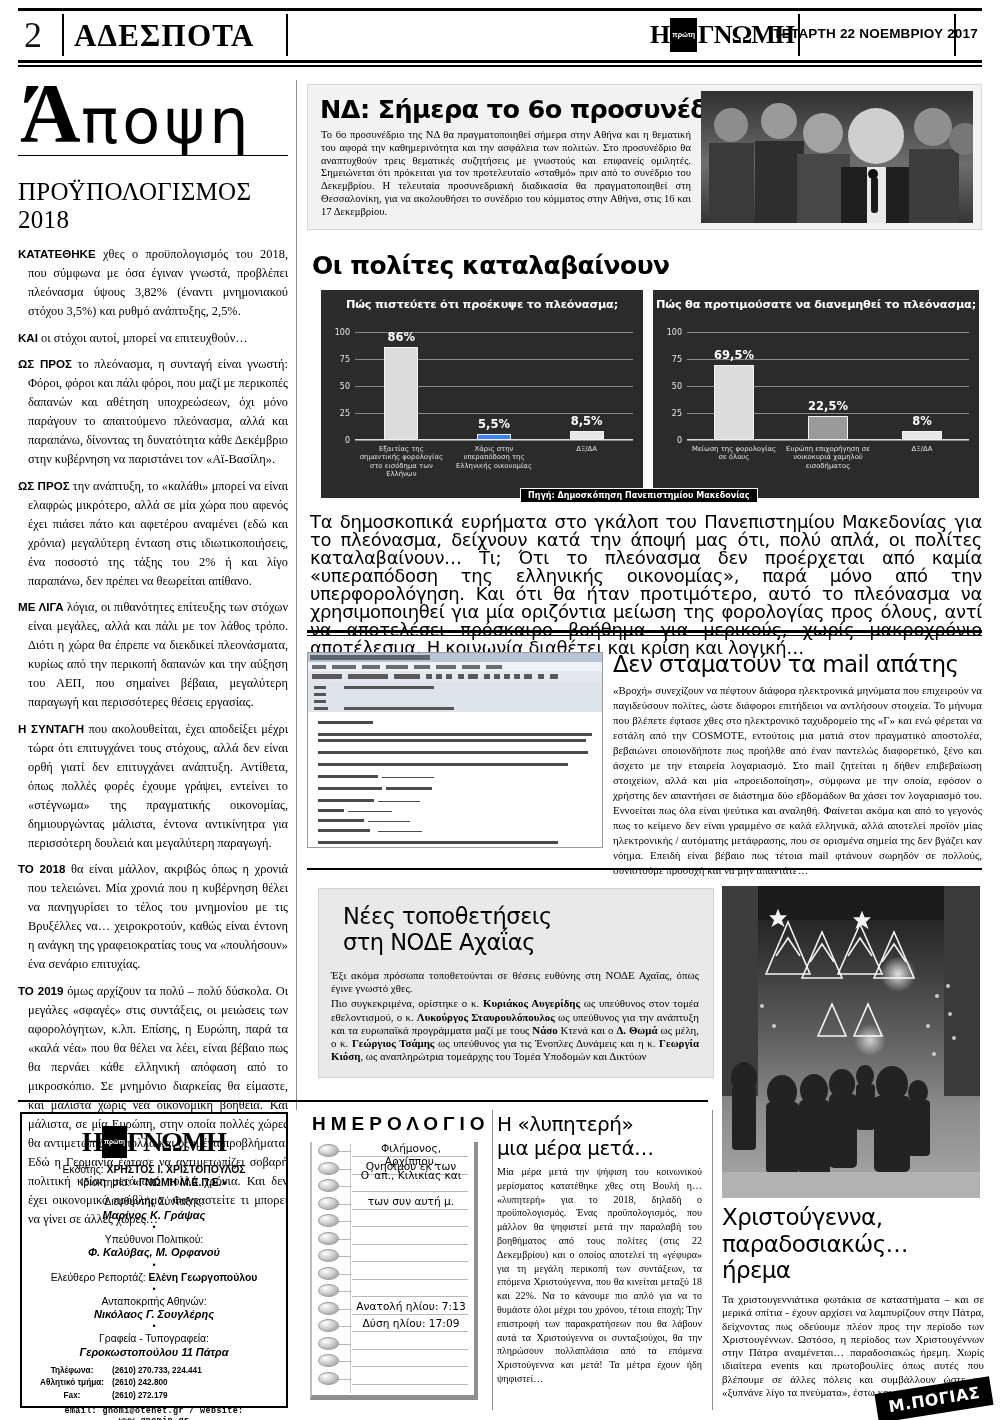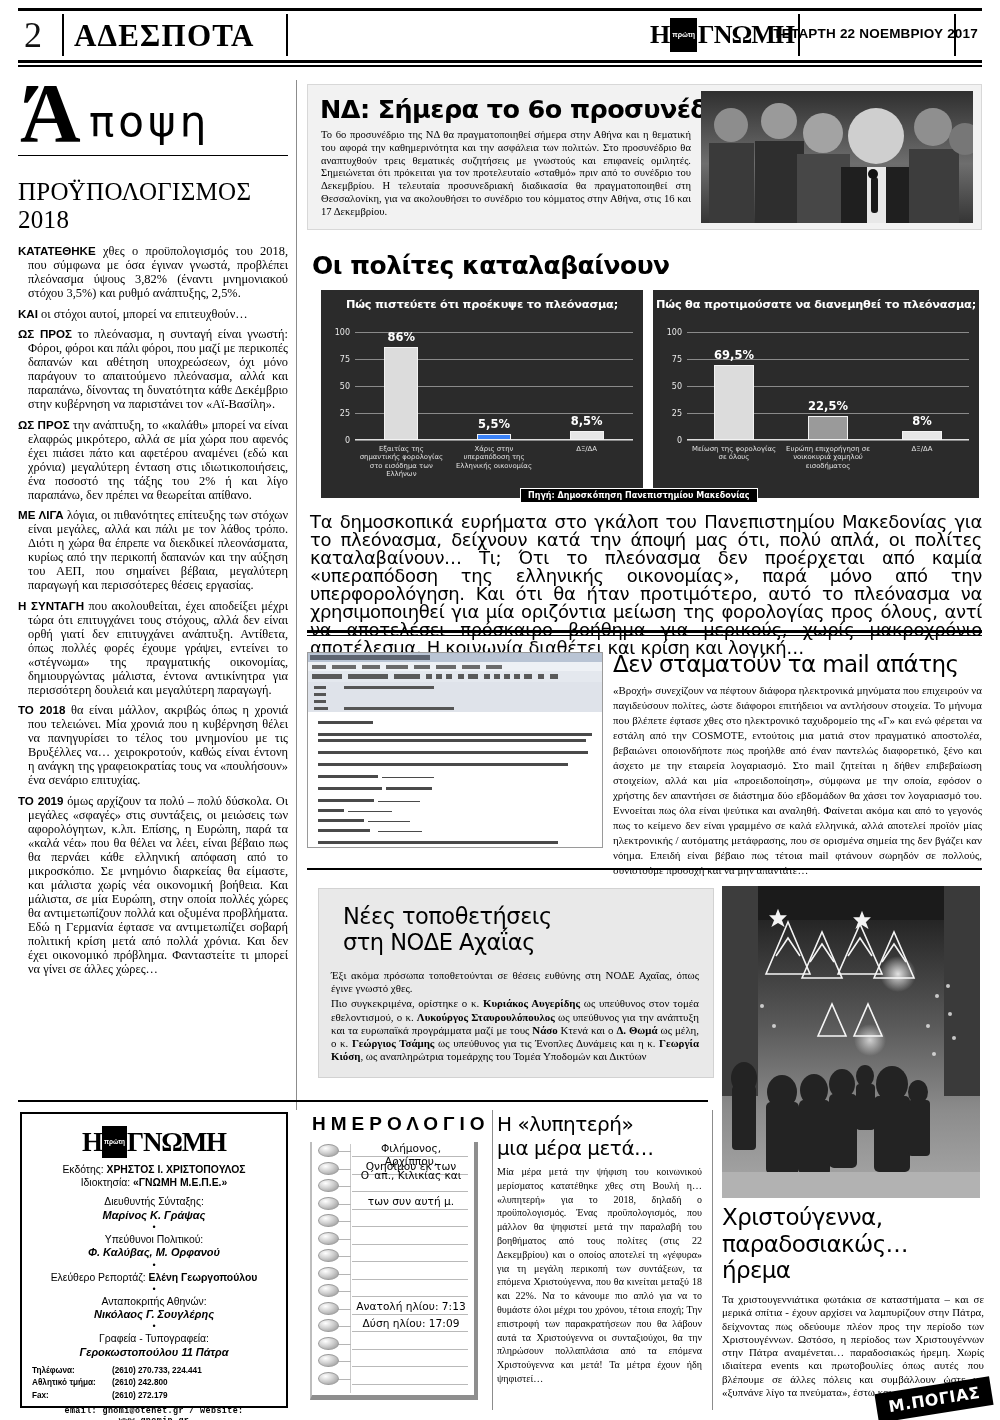--- a/index.html
+++ b/index.html
@@ -46,30 +46,30 @@
   
   #left-col { position:absolute; left:18px; top:78px; width:270px; }
   #opinion-logo {
     position:relative; height:78px; border-bottom:1.5px solid #000; margin-bottom:4px;
   }
   #opinion-logo .big-a {
     position:absolute; left:2px; top:-6px; font-size:84px; font-weight:bold;
     font-family:"Liberation Serif",serif; line-height:84px;
   }
   #opinion-logo .rest {
-    position:absolute; left:71px; top:16px; font-size:42px;
+    position:absolute; left:63px; top:16px; font-size:62px;
     font-family:"DejaVu Sans", sans-serif; line-height:56px; letter-spacing:4px;
     font-weight:400;
   }
   #budget-title {
     font-size:25px; font-family:"Liberation Serif", serif; margin:22px 0 10px 0;
     letter-spacing:0.3px; line-height:28px;
   }
   .body-p {
-    font-size:12.4px; line-height:14px; text-align:justify;
+    font-size:12.4px; line-height:19px; text-align:justify;
     font-family:"Liberation Serif", serif; margin:0 0 6.5px 0;
     padding-left:10px; text-indent:-10px;
   }
   .body-p b { font-family:"Liberation Sans", sans-serif; font-size:11.6px; font-weight:bold; }
 
   
   #nd-block { position:absolute; left:307px; top:84px; width:675px; height:146px;
               background:#f2f2f2; border:1px solid #d8d8d8; }
   #nd-title {
     position:absolute; left:12px; top:9px; font-size:25.5px; font-weight:bold;
@@ -188,21 +188,21 @@
     letter-spacing:-1.2px; line-height:30px; margin-top:4px;
   }
   #imprint-logo .mini {
     display:inline-block; background:#000; color:#fff; font-size:6.5px; letter-spacing:0;
     padding:1px 2px; vertical-align:7px; font-family:"Liberation Sans",sans-serif;
   }
   .imp-line { font-size:10.4px; line-height:13.2px; }
   .imp-line b { font-weight:bold; }
   .imp-bold { font-size:11px; font-weight:bold; line-height:13.4px;font-style:italic; }
   .dot { font-size:9px; line-height:11px; }
-  #imprint-contact { margin-top:6px; text-align:left; padding:0 4px; }
+  #imprint-contact { margin-top:6px; text-align:center; padding:0 4px; }
   #imprint-contact .row { display:flex; font-size:8.2px; line-height:12.4px; font-weight:bold; }
   #imprint-contact .row .k { width:80px; }
   #imprint-email {
     margin-top:4px; font-size:8.4px; font-weight:bold; letter-spacing:0.4px;
     font-family:"Liberation Mono", monospace; text-align:center;
   }
 
   
   #calendar { position:absolute; left:306px; top:1112px; width:180px; height:296px; }
   #cal-title {

